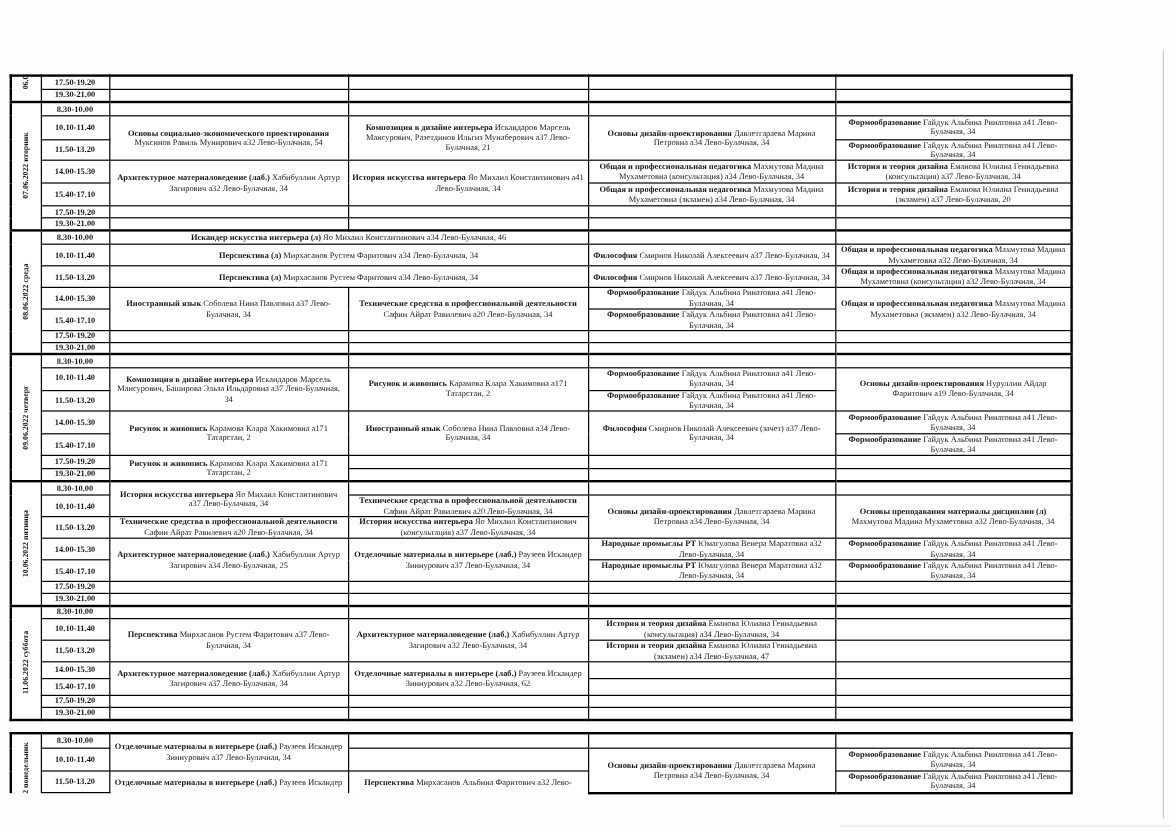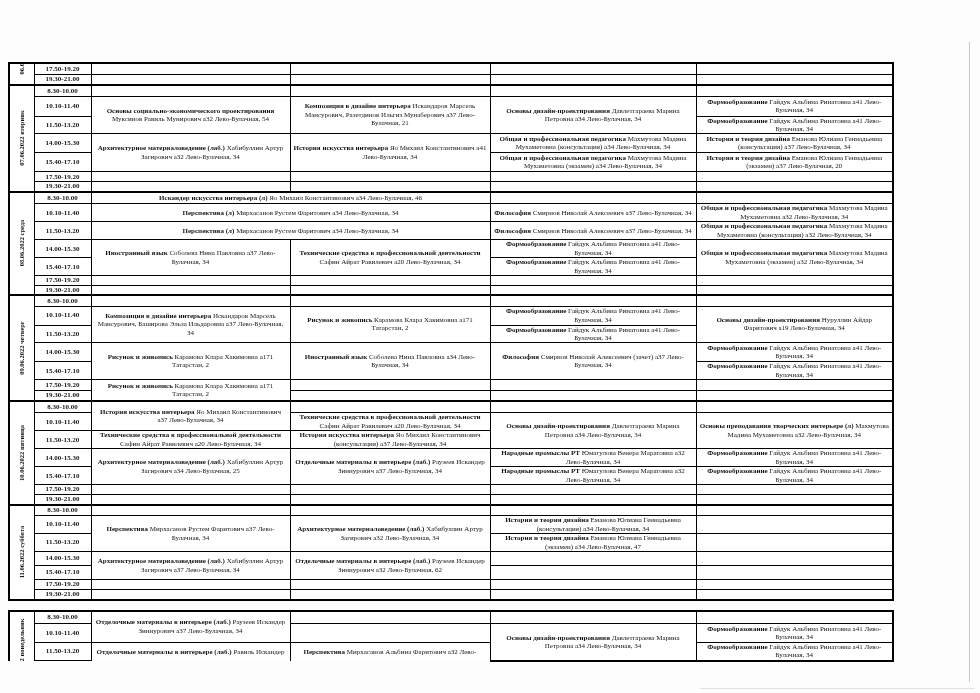--- a/index.html
+++ b/index.html
@@ -244,21 +244,21 @@
           <td class="time">8.30-10.00</td>
           <td rowspan="2"><span class="sub">История искусства интерьера</span> <span>Яо Михаил Константинович а37 Лево-Булачная, 34</span></td>
           <td></td>
           <td></td>
           <td></td>
         </tr>
         <tr style="height: 18px;">
           <td class="time">10.10-11.40</td>
           <td><span class="sub">Технические средства в профессиональной деятельности</span> <span>Сафин Айрат Равилевич а20 Лево-Булачная, 34</span></td>
           <td rowspan="2"><span class="sub">Основы дизайн-проектирования</span> <span>Давлетгараева Марина Петровна а34 Лево-Булачная, 34</span></td>
-          <td rowspan="2"><span class="sub">Основы преподавания творческих интерьере (л)</span> <span>Махмутова Мадина Мухаметовна а32 Лево-Булачная, 34</span></td>
+          <td rowspan="2"><span class="sub">Основы преподавания материалы дисциплин (л)</span> <span>Махмутова Мадина Мухаметовна а32 Лево-Булачная, 34</span></td>
         </tr>
         <tr style="height: 18px;">
           <td class="time">11.50-13.20</td>
           <td><span class="sub">Технические средства в профессиональной деятельности</span> <span>Сафин Айрат Равилевич а20 Лево-Булачная, 34</span></td>
           <td><span class="sub">История искусства интерьера</span> <span>Яо Михаил Константинович (консультация) а37 Лево-Булачная, 34</span></td>
         </tr>
         <tr style="height: 18px;">
           <td class="time">14.00-15.30</td>
           <td rowspan="2"><span class="sub">Архитектурное материаловедение (лаб.)</span> <span>Хабибуллин Артур Загирович а34 Лево-Булачная, 25</span></td>
           <td rowspan="2"><span class="sub">Отделочные материалы в интерьере (лаб.)</span> <span>Раузеев Искандер Зиннурович а37 Лево-Булачная, 34</span></td>
@@ -356,21 +356,21 @@
           <td></td>
         </tr>
         <tr style="height: 19px;">
           <td class="time">10.10-11.40</td>
           <td></td>
           <td class="endb" rowspan="2"><span class="sub">Основы дизайн-проектирования</span> <span>Давлетгараева Марина Петровна а34 Лево-Булачная, 34</span></td>
           <td><span class="sub">Формообразование</span> <span>Гайдук Альбина Ринатовна а41 Лево-Булачная, 34</span></td>
         </tr>
         <tr style="height: 15px;">
           <td class="time">11.50-13.20</td>
-          <td class="cut"><span class="sub">Отделочные материалы в интерьере (лаб.)</span> <span>Равиль Искандер</span></td>
+          <td class="cut"><span class="sub">Отделочные материалы в интерьере (лаб.)</span> <span>Раузеев Искандер</span></td>
           <td class="cut"><span class="sub">Перспектива</span> <span>Мирхасанов Альбина Фаритович а32 Лево-</span></td>
           <td class="endb"><span class="sub">Формообразование</span> <span>Гайдук Альбина Ринатовна а41 Лево-Булачная, 34</span></td>
         </tr>
       </tbody>
   </table>
 </div>
 
 <div id="page-edge"></div>
 <div id="page-edge-b"></div>
 

